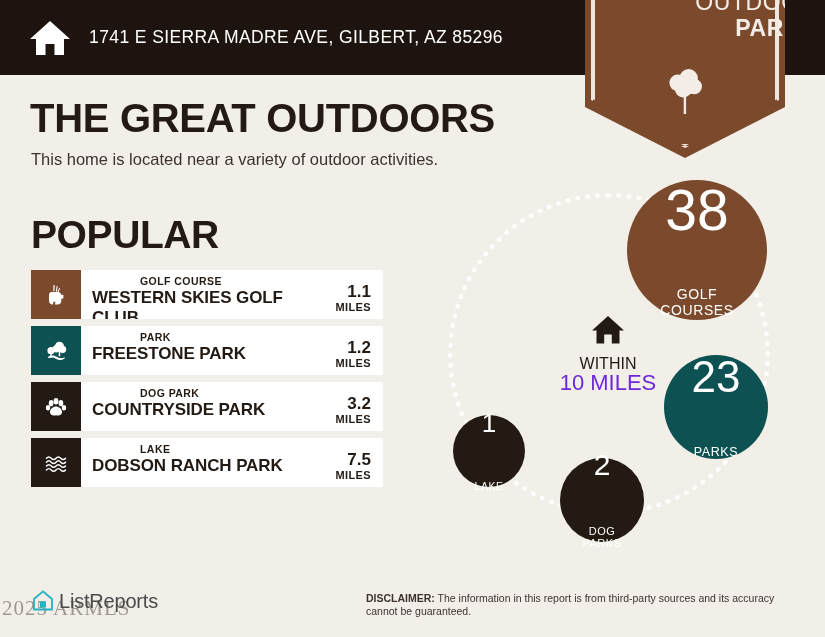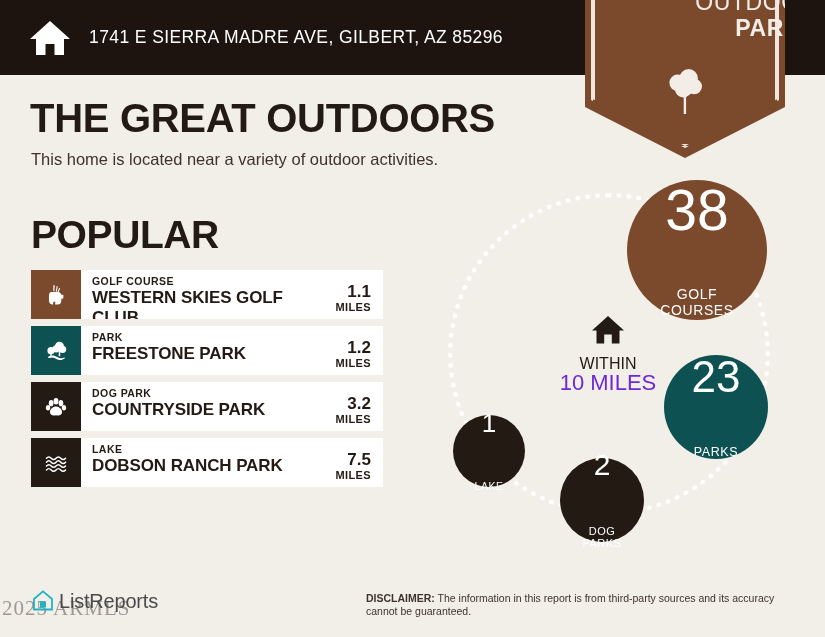--- a/index.html
+++ b/index.html
@@ -85,20 +85,21 @@
   .ico-golf{background:#7b4a2d;}
   .ico-park{background:#0d5152;}
   .ico-dog{background:#231a14;}
   .ico-lake{background:#231a14;}
   .row-txt{
     flex:1 1 auto;padding-left:11px;padding-top:5px;overflow:hidden;min-width:0;
   }
   .row-cat{
     font-size:10.5px;font-weight:700;letter-spacing:.45px;color:#231a14;
     line-height:13px;
+    margin-left:48px;
   }
   .row-name{
     font-size:17px;font-weight:700;letter-spacing:-.1px;color:#231a14;
     line-height:20px;
   }
   .row-dist{
     flex:0 0 66px;text-align:right;padding-right:12px;padding-top:12px;
   }
   .row-num{font-size:17px;font-weight:700;color:#231a14;line-height:19px;}
   .row-unit{font-size:11px;font-weight:700;letter-spacing:.4px;color:#231a14;line-height:13px;}

